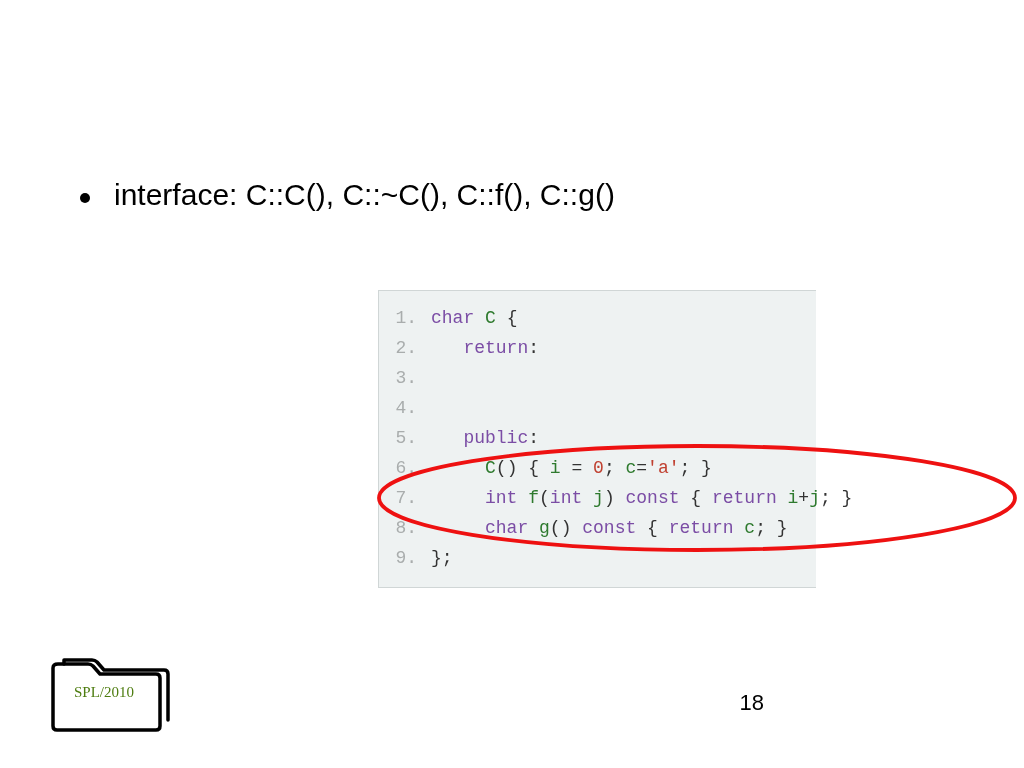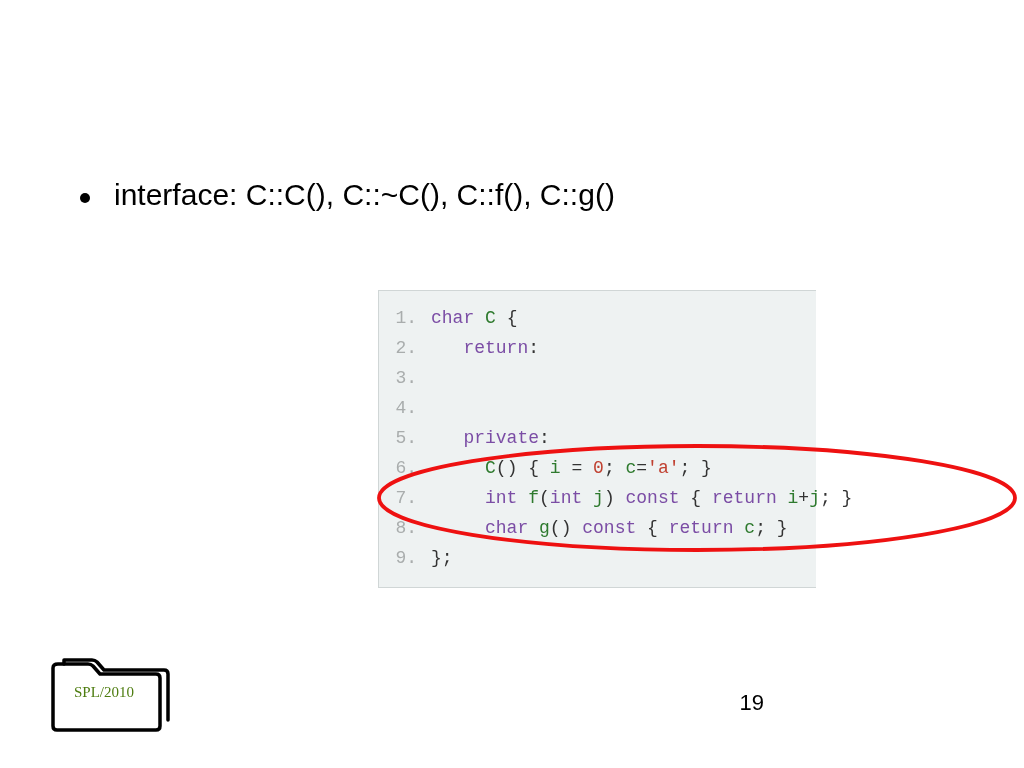--- a/index.html
+++ b/index.html
@@ -42,21 +42,21 @@
         <span style="white-space: pre;"><span class="plain">   </span><span class="kw">return</span><span class="plain">:</span></span>
       </div>
       <div class="code-line">
         <span class="ln">3.</span>
       </div>
       <div class="code-line">
         <span class="ln">4.</span>
       </div>
       <div class="code-line">
         <span class="ln">5.</span>
-        <span style="white-space: pre;"><span class="plain">   </span><span class="kw">private</span><span class="plain">:</span></span>
+        <span style="white-space: pre;"><span class="plain">   </span><span class="kw">public</span><span class="plain">:</span></span>
       </div>
       <div class="code-line">
         <span class="ln">6.</span>
         <span style="white-space: pre;"><span class="plain">     </span><span class="name">C</span><span class="plain">() { </span><span class="name">i</span><span class="plain"> = </span><span class="num">0</span><span class="plain">; </span><span class="name">c</span><span class="plain">=</span><span class="str">'a'</span><span class="plain">; }</span></span>
       </div>
       <div class="code-line">
         <span class="ln">7.</span>
         <span style="white-space: pre;"><span class="plain">     </span><span class="kw">int</span><span class="plain"> </span><span class="name">f</span><span class="plain">(</span><span class="kw">int</span><span class="plain"> </span><span class="name">j</span><span class="plain">) </span><span class="kw">const</span><span class="plain"> { </span><span class="kw">return</span><span class="plain"> </span><span class="name">i</span><span class="plain">+</span><span class="name">j</span><span class="plain">; }</span></span>
       </div>
       <div class="code-line">
@@ -76,15 +76,15 @@
   </div>
 
   <div class="folder-icon">
     <svg width="140" height="100" viewBox="0 0 140 100">
       <path d="M15 30 L15 88 Q15 92 19 92 L118 92 Q122 92 122 88 L122 40 Q122 36 118 36 L62 36 L55 28 Q53 26 50 26 L20 26 Q15 26 15 30 Z" fill="#fff" stroke="#000" stroke-width="3.5" stroke-linejoin="round"></path>
       <path d="M26 22 L26 26 M26 22 L54 22 Q57 22 59 24 L66 32 L126 32 Q130 32 130 36 L130 82" fill="none" stroke="#000" stroke-width="3.5" stroke-linejoin="round" stroke-linecap="round"></path>
     </svg>
     <span class="folder-label">SPL/2010</span>
   </div>
 
-  <div class="page-num">19</div>
+  <div class="page-num">18</div>
 
 </div>
 
 </body></html>

